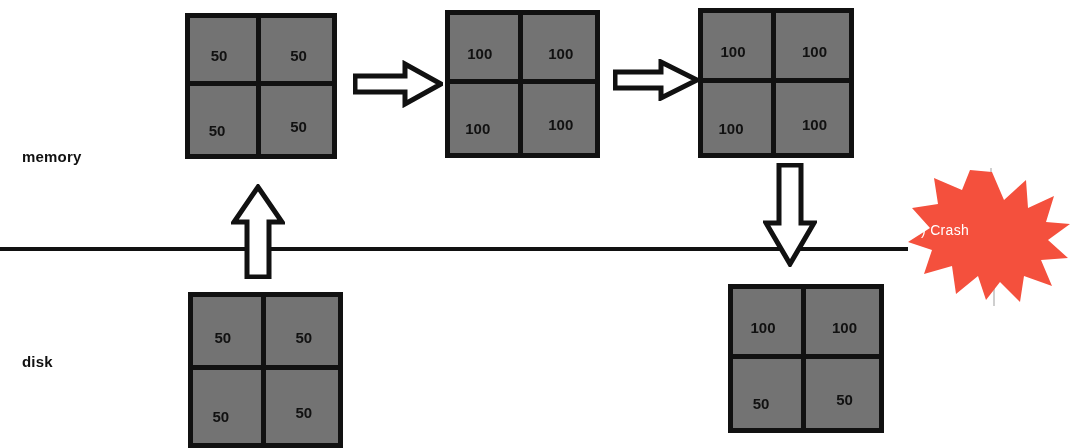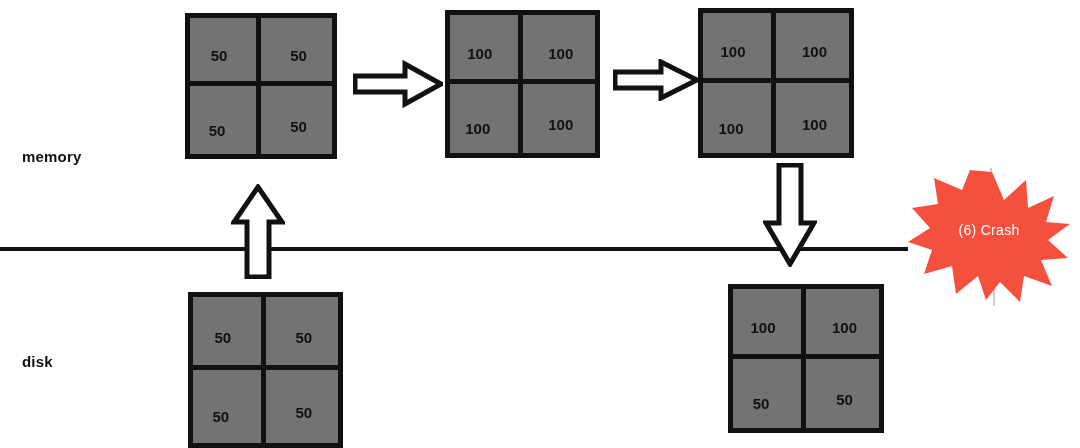--- a/index.html
+++ b/index.html
@@ -100,21 +100,21 @@
     top: 170px;
     width: 162px;
     height: 132px;
   }
   #crash-star svg { display: block; }
   #crash-label {
     position: absolute;
     left: 908px;
     top: 222px;
     width: 162px;
-    text-align: center;
+    text-align: left;
     font-family: "Liberation Sans", sans-serif;
     font-size: 14px;
     color: #ffffff;
     letter-spacing: 0.3px;
     white-space: nowrap;
     pointer-events: none;
   }
 
   
   .wisp {

